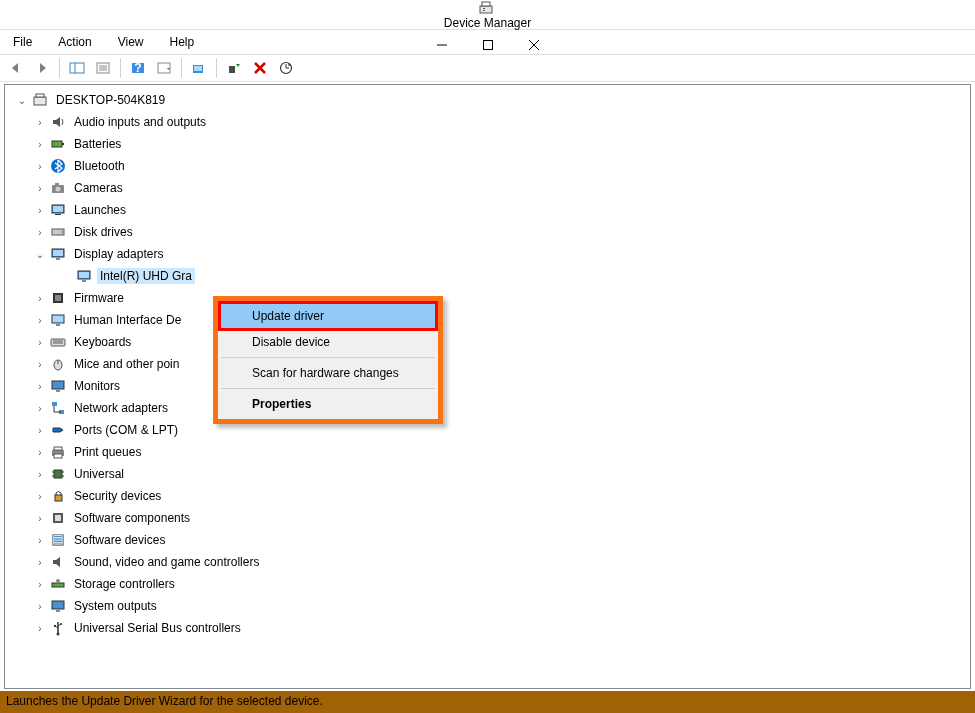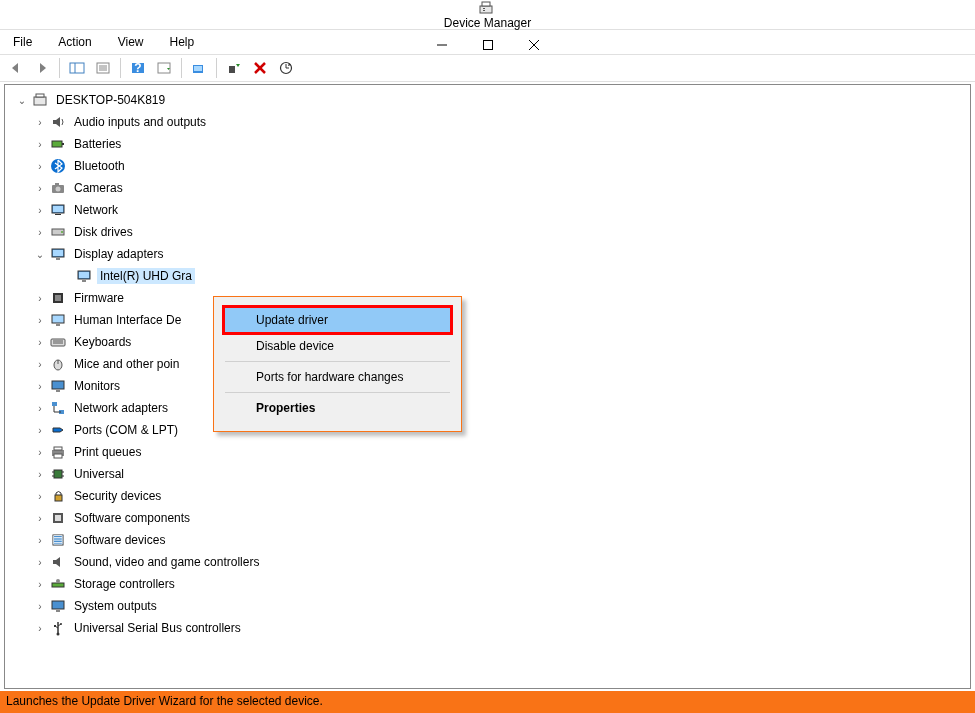--- a/index.html
+++ b/index.html
@@ -16,26 +16,26 @@
 .tool-sep { width: 1px; height: 20px; background: #d0d0d0; margin: 0 3px; }
 .content { position: absolute; top: 84px; left: 4px; right: 4px; bottom: 24px; border: 1px solid #888; overflow: auto; background:#fff;}
 .tree { padding: 4px 0 4px 10px; }
 .tree-row { display: flex; align-items: center; height: 22px; white-space: nowrap; }
 .expander { width: 14px; height: 14px; display: flex; align-items: center; justify-content: center; color: #606060; font-size: 10px; margin-right: 2px; cursor:default;}
 .node-icon { width: 18px; height: 18px; display:flex; align-items:center; justify-content:center; margin-right: 4px; flex-shrink:0;}
 .node-label { padding: 1px 3px; }
 .selected { background: #cce8ff;}
 .indent-1 { padding-left: 18px; }
 .indent-2 { padding-left: 44px; }
-.context-menu { position: absolute; background: #f0f0f0; border: 1px solid #f97316; box-shadow: 4px 4px 4px rgba(0,0,0,0.25); width: 249px; padding: 10px; z-index: 10; }
+.context-menu { position: absolute; background: #f0f0f0; border: 5px solid #f97316; box-shadow: 4px 4px 4px rgba(0,0,0,0.25); width: 230px; padding: 2px; z-index: 10; }
 .ctx-item { padding: 6px 32px; cursor: default; }
 .ctx-item.highlighted { background: #91c9f7; outline: 3px solid #ff0000; outline-offset: -1px;}
 .ctx-sep { height: 1px; background: #d0d0d0; margin: 2px 1px; }
 .ctx-item.bold { font-weight: bold; }
-.status-bar { position: absolute; bottom: 0; left: 0; right: 0; height: 22px; padding: 3px 6px; background: #f97316;}
+.status-bar { position: absolute; bottom: 0; left: 0; right: 0; height: 22px; padding: 3px 6px; background: #a16207;}
 svg { display:block; }
 </style>
 </head>
 <body>
 
 <div class="title-bar">
   <span class="title-icon">
     <svg width="16" height="16" viewBox="0 0 16 16">
         <rect x="2" y="6" width="12" height="7" fill="#e8e8e8" stroke="#555"></rect>
         <rect x="4" y="2" width="8" height="4" fill="#fff" stroke="#555"></rect>
@@ -195,21 +195,21 @@
       </div>
     <div class="tree-row indent-1">
         <span class="expander">›</span>
         <span class="node-icon">
           <svg width="16" height="16">
             <rect x="2" y="3" width="12" height="8" fill="#4a90d0" stroke="#333"></rect>
             <rect x="3" y="4" width="10" height="6" fill="#a8d8ff"></rect>
             <rect x="5" y="12" width="6" height="1" fill="#333"></rect>
           </svg>
         </span>
-        <span class="node-label">Network</span>
+        <span class="node-label">Launches</span>
       </div>
     <div class="tree-row indent-1">
         <span class="expander">›</span>
         <span class="node-icon">
           <svg width="16" height="16">
             <rect x="2" y="5" width="12" height="6" fill="#ccc" stroke="#555"></rect>
             <circle cx="12" cy="8" r="1" fill="#5aaa3a"></circle>
           </svg>
         </span>
         <span class="node-label">Disk drives</span>
@@ -404,20 +404,20 @@
         </span>
         <span class="node-label">Universal Serial Bus controllers</span>
       </div>
   </div>
 </div>
 
 <div class="context-menu" style="left:213px; top:296px;">
   <div class="ctx-item highlighted">Update driver</div>
   <div class="ctx-item">Disable device</div>
   <div class="ctx-sep"></div>
-  <div class="ctx-item">Ports for hardware changes</div>
+  <div class="ctx-item">Scan for hardware changes</div>
   <div class="ctx-sep"></div>
   <div class="ctx-item bold">Properties</div>
 </div>
 
 <div class="status-bar">
   <span>Launches the Update Driver Wizard for the selected device.</span>
 </div>
 
 </body></html>

